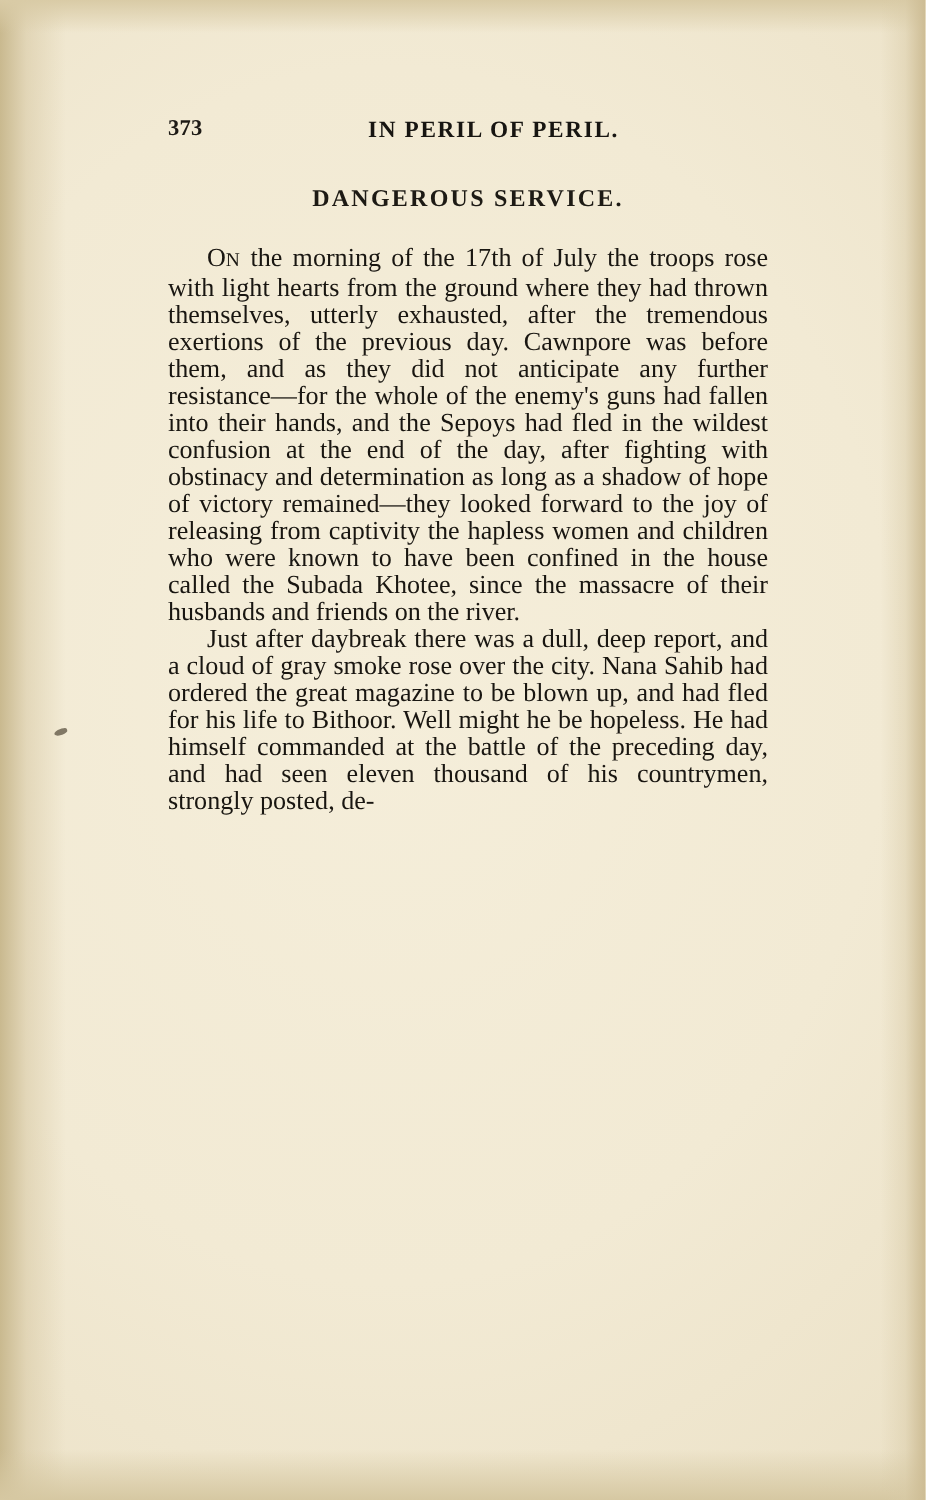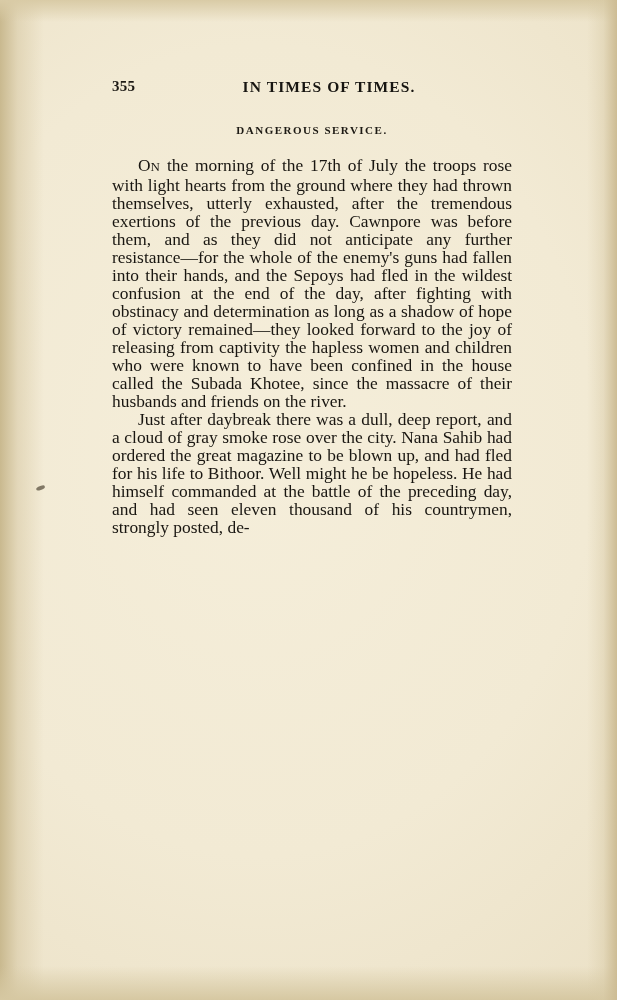--- a/index.html
+++ b/index.html
@@ -113,21 +113,21 @@
     font-weight: bold;
     font-size: 21px;
     letter-spacing: 2.2px;
     color: #17140f;
   }
   .chapter-subtitle {
     margin-top: 22px;
     text-align: center;
     font-family: "Liberation Serif", serif;
     font-weight: bold;
-    font-size: 11px;
+    font-size: 16px;
     letter-spacing: 1.5px;
     color: #1d1a14;
   }
 
   .body-text {
     margin-top: 20px;
     font-size: 17.4px;
     line-height: 18px;
     color: #191611;
     text-align: justify;
@@ -154,22 +154,22 @@
 <body>
 
 <div class="page">
   <div class="edge-top"></div>
   <div class="edge-bottom"></div>
   <div class="speck"></div>
 
   <div class="content">
 
     <div class="running-head">
-      <div class="folio">355</div>
-      <div class="head-title">IN TIMES OF TIMES.</div>
+      <div class="folio">373</div>
+      <div class="head-title">IN PERIL OF PERIL.</div>
     </div>
 
     <div class="chapter-subtitle">DANGEROUS SERVICE.</div>
 
     <div class="body-text">
       <p class="para"><span class="smallcaps">O</span><span class="sc-n">N</span><span> the morning of the 17th of July the troops rose with light hearts from the ground where they had thrown themselves, utterly exhausted, after the tremendous exertions of the previous day. Cawnpore was before them, and as they did not anticipate any further resistance—for the whole of the enemy's guns had fallen into their hands, and the Sepoys had fled in the wildest confusion at the end of the day, after fighting with obstinacy and determination as long as a shadow of hope of victory remained—they looked forward to the joy of releasing from captivity the hapless women and children who were known to have been confined in the house called the Subada Khotee, since the massacre of their husbands and friends on the river.</span></p>
       <p class="para"><span>Just after daybreak there was a dull, deep report, and a cloud of gray smoke rose over the city. Nana Sahib had ordered the great magazine to be blown up, and had fled for his life to Bithoor. Well might he be hopeless. He had himself commanded at the battle of the preceding day, and had seen eleven thousand of his countrymen, strongly posted, de-</span></p>
     </div>
 
   </div>

